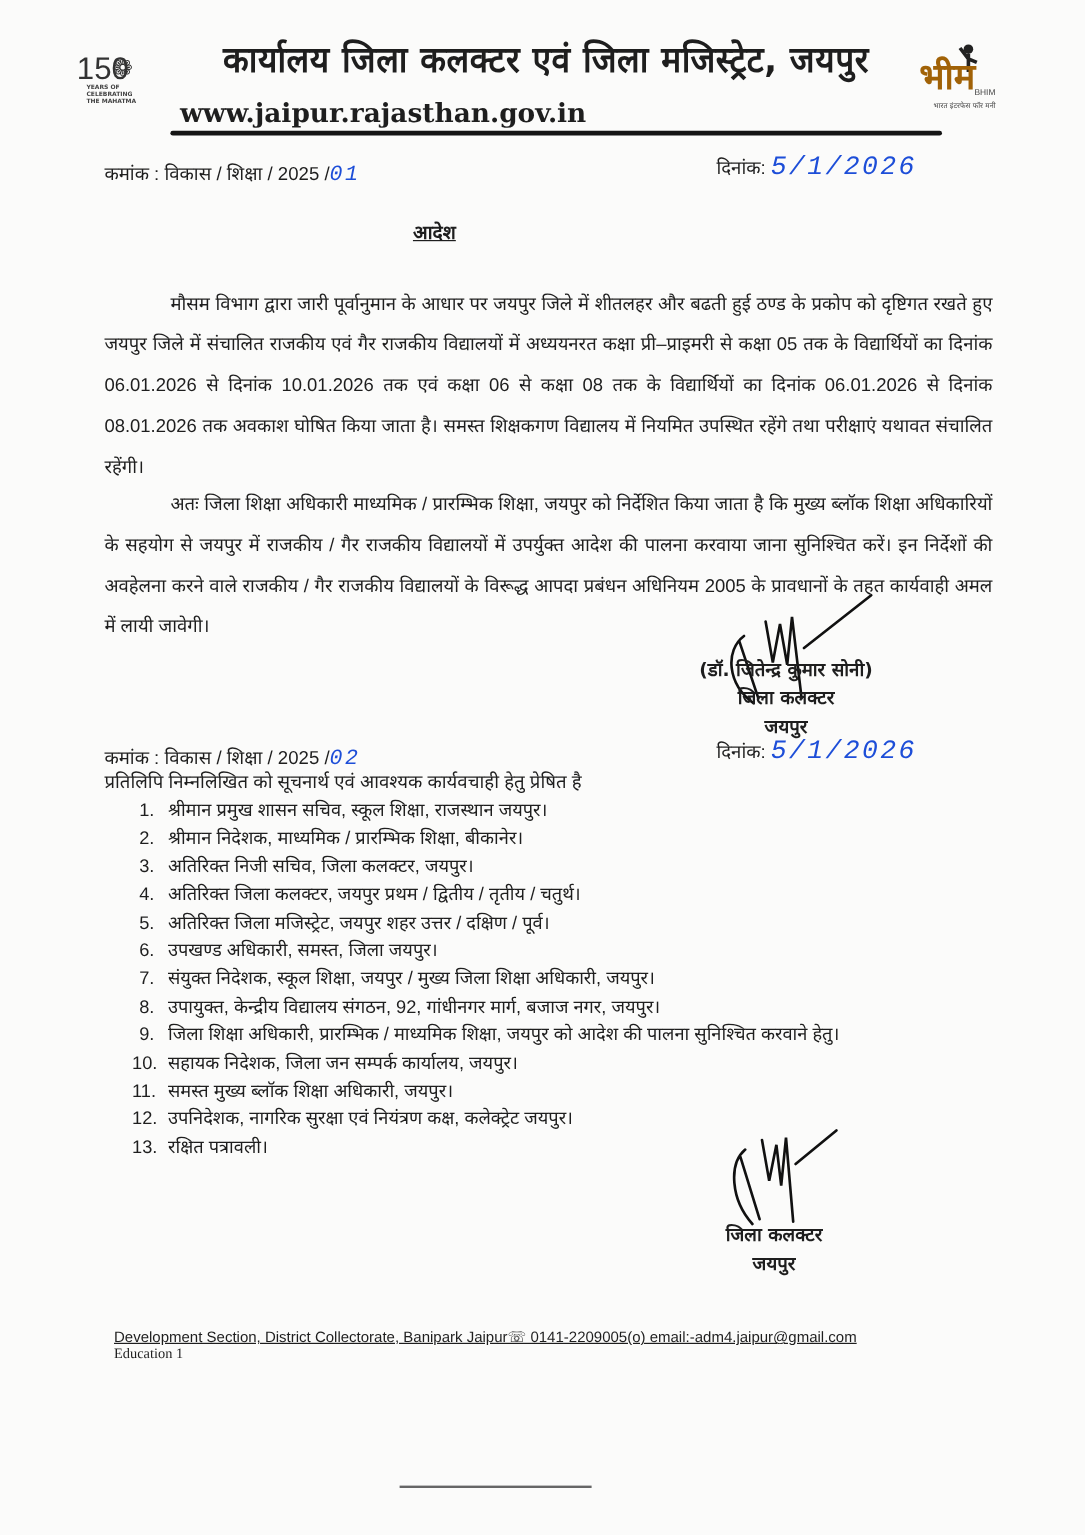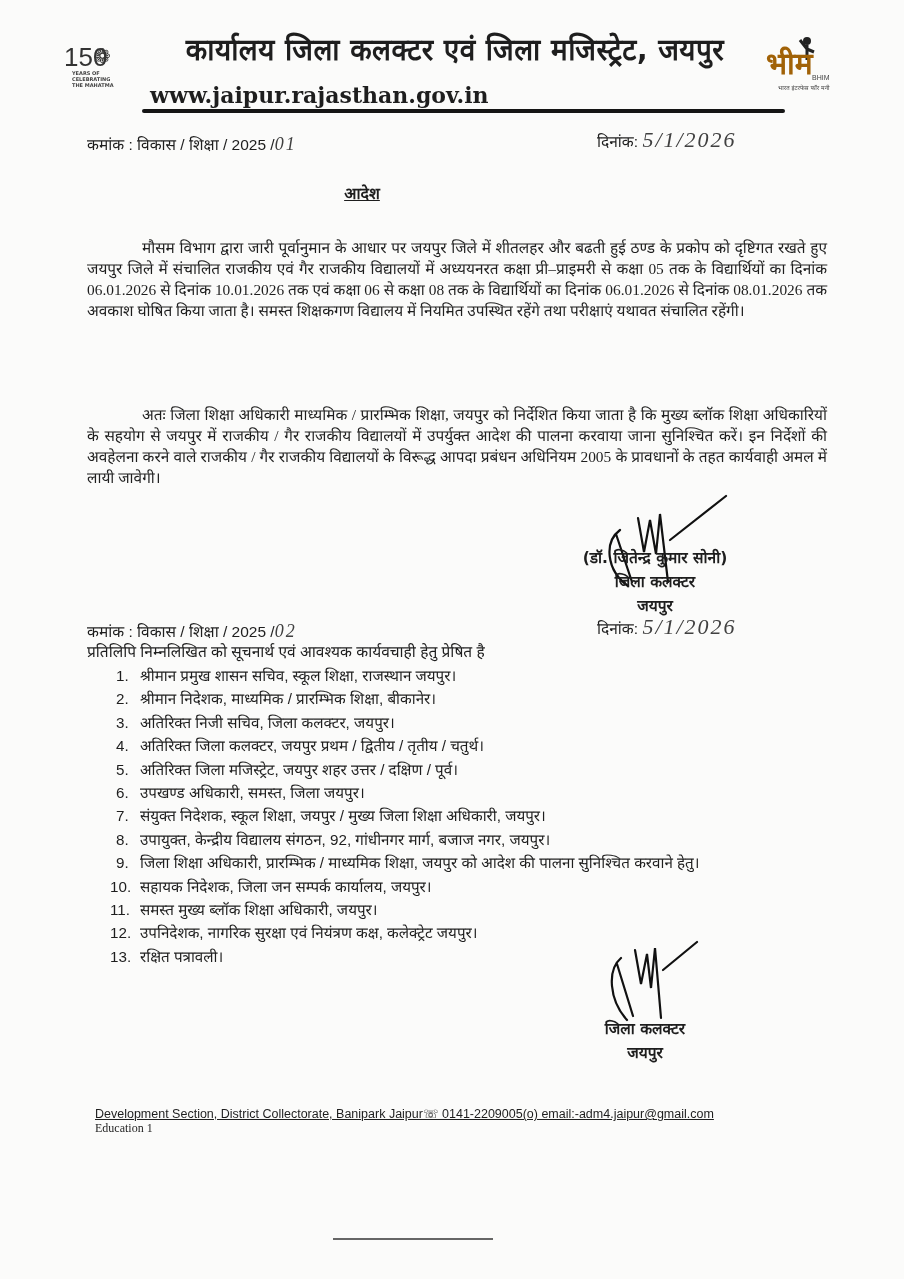--- a/index.html
+++ b/index.html
@@ -26,26 +26,26 @@
   .logo-right { left:762px; top:36px; width:76px; height:60px; }
   .logo-right .big { position:absolute; left:4px; top:6px; font-size:30px; font-weight:bold; color:#a16207; }
   .logo-right .sub { position:absolute; left:50px; top:38px; font-size:7px; color:#444; font-family:"Liberation Sans", sans-serif; }
   .logo-right .cap { position:absolute; left:16px; top:48px; font-size:6px; color:#444; }
   .rule { left:142px; top:109px; width:643px; height:4px; background:#151515; border-radius:2px; }
 
   .line { font-size:15.5px; white-space:nowrap; font-family:"Liberation Sans", sans-serif; }
   .ref { left:87px; top:133px; }
   .date { left:597px; top:127px; }
   .date .lbl { font-size:15.5px; }
-  .hand { font-family:Liberation Serif, serif; font-style:italic; font-size:22px; color:#404040; letter-spacing:2px; }
+  .hand { font-family:Liberation Mono, monospace; font-style:italic; font-size:22px; color:#1d4ed8; letter-spacing:2px; }
   .order-title { left:0; width:724px; text-align:center; top:182px; font-size:16px; font-weight:bold; text-decoration:underline; }
 
   .para {
-    left:87px; width:740px; font-size:15.4px; line-height:21px; text-align:justify;
-    font-family:Liberation Serif, serif; text-indent:55px;
+    left:87px; width:740px; font-size:15.4px; line-height:34px; text-align:justify;
+    font-family:Liberation Sans, sans-serif; text-indent:55px;
   }
   .p1 { top:237px; }
   .p2 { top:404px; }
 
   .sig-block { left:540px; top:546px; width:230px; text-align:center; font-size:15.5px; line-height:24px; font-weight:bold; }
   .sig-block div { white-space:nowrap; }
 
   .ref2 { left:87px; top:620px; }
   .date2 { left:597px; top:614px; }
   .copy-intro { left:87px; top:640px; }

